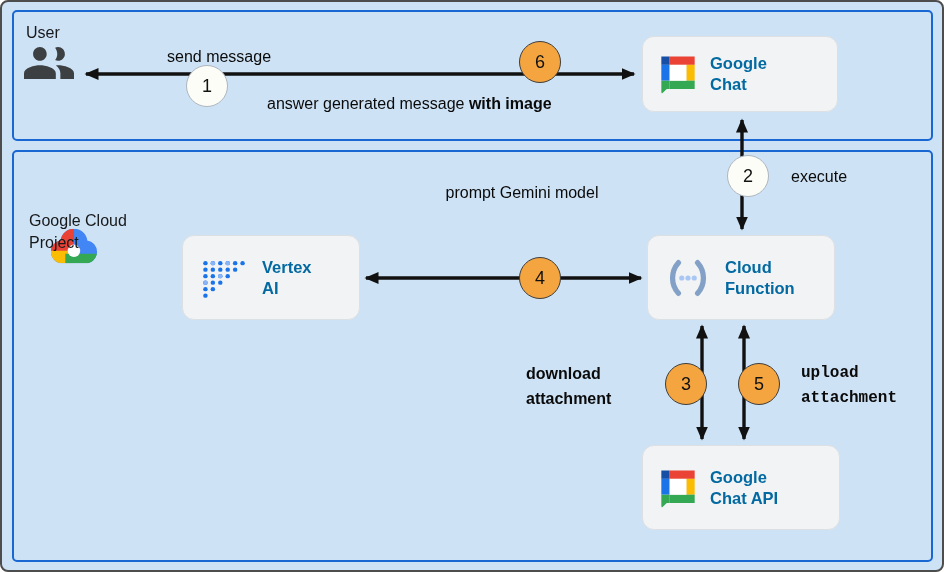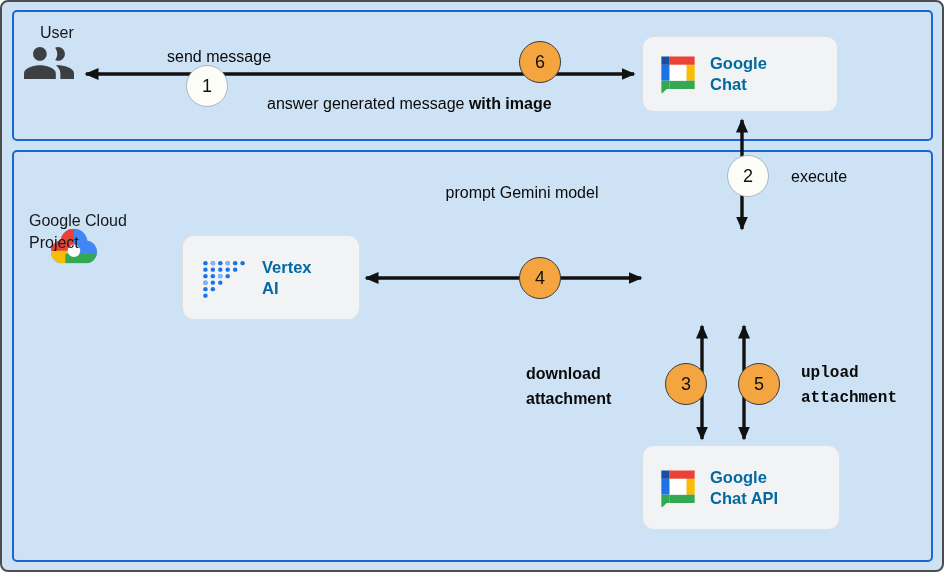--- a/index.html
+++ b/index.html
@@ -6,21 +6,21 @@
   body { font-family:"Liberation Sans","DejaVu Sans",sans-serif; background:#ffffff; }
 
   .canvas { position:relative; width:944px; height:572px; background:var(--canvas-bg,#CEE2F5);
             border:2px solid #4d4d4d; border-radius:8px; overflow:hidden; color:#111; }
 
   .section { position:absolute; border:2px solid var(--section-border,#1967D2); border-radius:5px; z-index:0; }
   #sec-user  { left:10px; top:8px;   width:921px; height:131px; }
   #sec-cloud { left:10px; top:148px; width:921px; height:412px; }
 
   .sec-label { position:absolute; font-size:16px; line-height:22px; color:#17181a; z-index:3; }
-  #lbl-user  { left:38px; top:20px; }
+  #lbl-user  { left:24px; top:20px; }
   #lbl-cloud { left:27px; top:160px;margin-top:48px; }
 
   .arrows { position:absolute; left:0; top:0; z-index:1; }
   .arrowline { stroke:var(--arrow,#111); stroke-width:3.4; }
   .ahead { fill:var(--arrow,#111); }
 
   .node { position:absolute; display:flex; align-items:center; gap:12px;
           background:var(--node-bg,#F1F3F4); border:1px solid var(--node-border,#DDE0E3);
           border-radius:12px; padding:0 8px 0 15px; z-index:2; }
   .nlabel { font-size:16.5px; font-weight:bold; line-height:21px; color:#0369a1; }
@@ -162,20 +162,35 @@
             <circle cx="8" cy="29" r="2.4"></circle>
         </g>
       </svg>
     </span>
     <span class="nlabel">
       <span>Vertex</span><br>
       <span>AI</span>
     </span>
   </div>
 
+  <div class="node" id="node-func">
+    <span class="icon">
+      <svg width="50" height="46" viewBox="0 0 52 48">
+        <path d="M16 8 a24 24 0 0 0 0 32" stroke="#83A0C6" stroke-width="5.5" fill="none" stroke-linecap="round"></path>
+        <path d="M36 8 a24 24 0 0 1 0 32" stroke="#83A0C6" stroke-width="5.5" fill="none" stroke-linecap="round"></path>
+        <circle cx="19.5" cy="24" r="2.7" fill="#A9C7F5"></circle>
+        <circle cx="26" cy="24" r="2.7" fill="#A9C7F5"></circle>
+        <circle cx="32.5" cy="24" r="2.7" fill="#A9C7F5"></circle>
+      </svg>
+    </span>
+    <span class="nlabel">
+      <span>Cloud</span><br>
+      <span>Function</span>
+    </span>
+  </div>
 
   <div class="node" id="node-chatapi">
     <span class="icon">
       <svg width="40" height="42" viewBox="0 0 48 50">
         <rect x="4" y="4" width="10" height="10" fill="#174EA6"></rect>
         <rect x="4" y="14" width="10" height="19" fill="#1A73E8"></rect>
         <rect x="14" y="4" width="30" height="10" fill="#EA4335"></rect>
         <rect x="34" y="14" width="10" height="19" fill="#FBBC04"></rect>
         <rect x="14" y="33" width="30" height="10" fill="#34A853"></rect>
         <path d="M4 33 h10 v10 h-3.5 l-4.7 4.6 c-1.2 1.2 -1.8 -0.1 -1.8 -1.7 z" fill="#34A853"></path>

